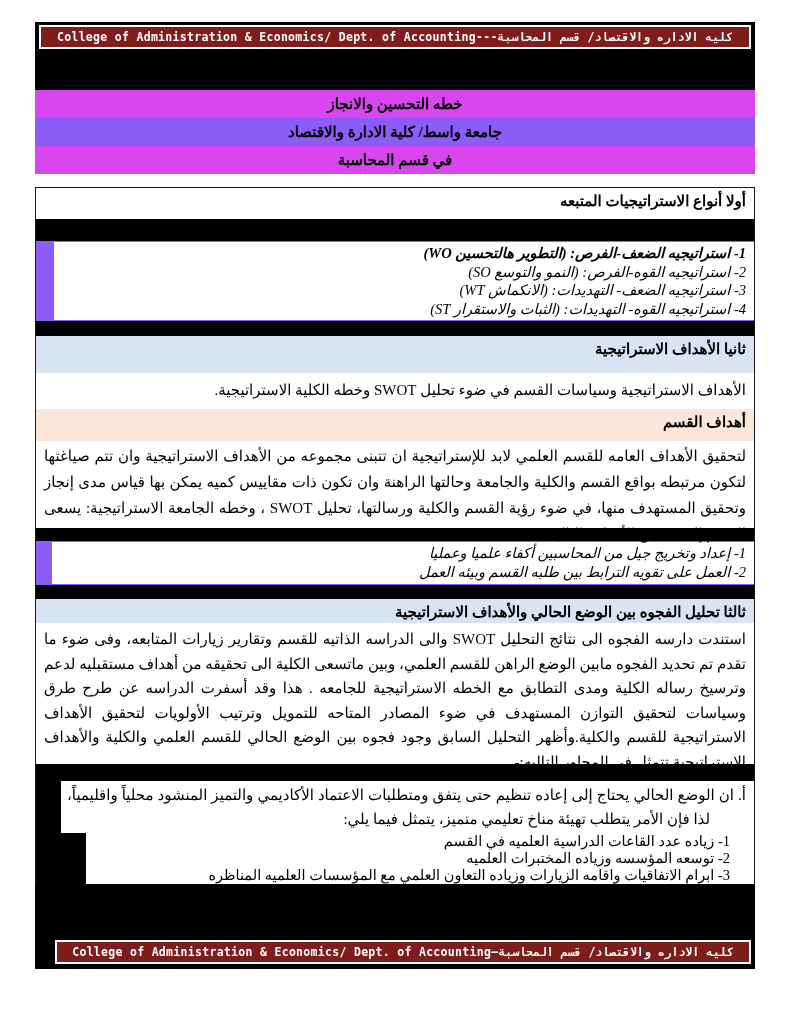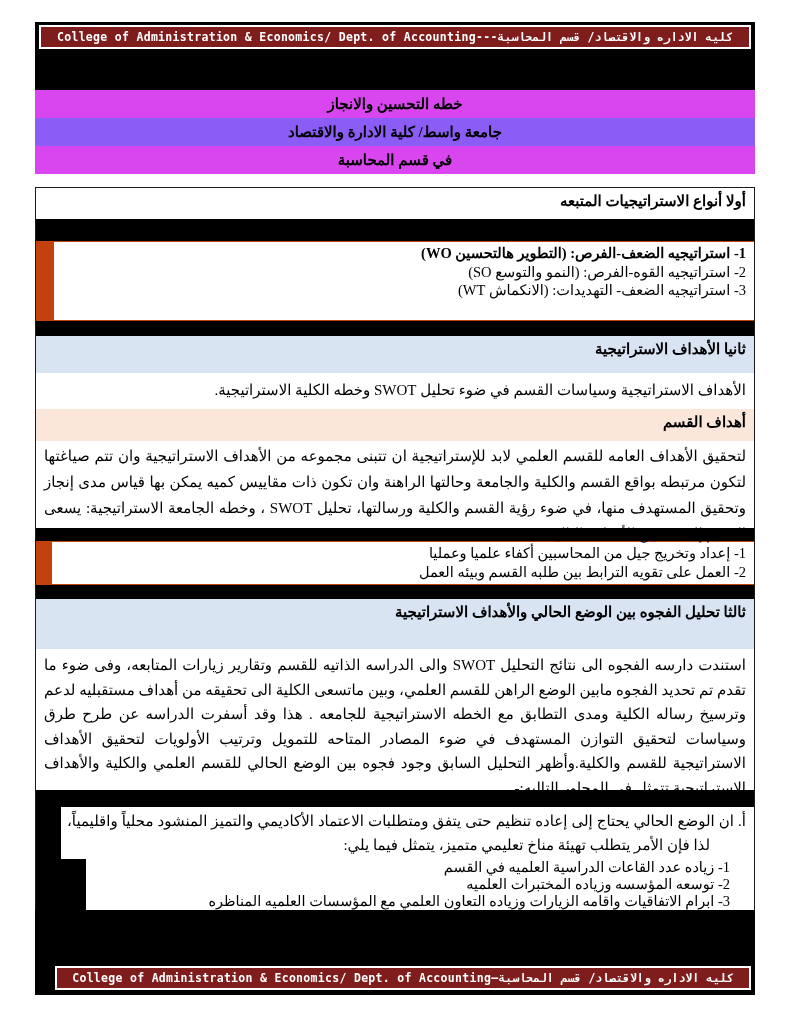--- a/index.html
+++ b/index.html
@@ -21,30 +21,30 @@
   .band.peach{background:#d946ef;}
   .band.blue{background:#8b5cf6;}
   .gap13{height:13px;}
 
   
   .content{width:720px;box-sizing:border-box;border-left:1px solid #1a1a1a;border-right:1px solid #1a1a1a;border-top:1px solid #1a1a1a;direction:rtl;}
   .row{box-sizing:border-box;width:100%;}
   .h-row{height:31px;font-weight:bold;font-size:15px;padding:4px 8px 0 0;}
   .bar{background:#000;}
   .bar.b22{height:22px;} .bar.b15{height:15px;} .bar.b13{height:13px;} .bar.b14{height:14px;}
-  .blackwrap{background:#c2410c;box-sizing:border-box;}
+  .blackwrap{background:#8b5cf6;box-sizing:border-box;font-style:italic;}
   .blackwrap.list1{height:80px;padding:1px 0 1px 18px;}
   .blackwrap.list2{height:44px;padding:1px 0 1px 16px;}
   .whitebox{background:#fff;height:100%;box-sizing:border-box;padding:2px 8px 0 4px;}
   .li{font-size:14.5px;line-height:18.5px;white-space:nowrap;}
   .li.bold{font-weight:bold;}
   .sect-band{box-sizing:border-box;font-weight:bold;font-size:15px;padding:4px 8px 0 0;}
   .sect-band.blue{background:#d9e4f3;}
   .sect-band.peach{background:#fbe7d9;}
-  .sb37{height:37px;} .sb32{height:32px;} .sb38{height:50px;}
+  .sb37{height:37px;} .sb32{height:32px;} .sb38{height:24px;}
   .text-row{background:#fff;box-sizing:border-box;padding:0 8px 0 8px;font-size:15px;}
   .intro{height:36px;padding-top:8px;}
   .para{text-align:justify;line-height:26px;}
   .para.p1{height:87px;padding-top:2px;}
   .para.p2{height:121px;line-height:24.5px;padding-top:4px;}
   .spacer20{height:20px;background:#fff;}
   .bottomwrap{background:#000;box-sizing:border-box;height:120px;padding-top:17px;}
   .pointa-box{background:#fff;box-sizing:border-box;margin-left:25px;height:52px;
               padding:2px 8px 0 6px;font-size:15px;line-height:24px;text-align:justify;
               padding-right:44px;text-indent:-36px;}
@@ -78,20 +78,21 @@
     <div class="content">
 
       <div class="row h-row">أولا أنواع الاستراتيجيات المتبعه</div>
       <div class="row bar b22"></div>
 
       <div class="row blackwrap list1">
         <div class="whitebox">
           <div class="li bold">1- استراتيجيه الضعف-الفرص: (التطوير هالتحسين WO)</div>
           <div class="li">2- استراتيجيه القوه-الفرص: (النمو والتوسع SO)</div>
           <div class="li">3- استراتيجيه الضعف- التهديدات: (الانكماش WT)</div>
+          <div class="li">4- استراتيجيه القوه- التهديدات: (الثبات والاستقرار ST)</div>
         </div>
       </div>
 
       <div class="row bar b15"></div>
 
       <div class="row sect-band blue sb37">ثانيا الأهداف الاستراتيجية</div>
       <div class="row text-row intro">الأهداف الاستراتيجية وسياسات القسم في ضوء تحليل SWOT وخطه الكلية الاستراتيجية.</div>
       <div class="row sect-band peach sb32">أهداف القسم</div>
       <div class="row text-row para p1">لتحقيق الأهداف العامه للقسم العلمي لابد للإستراتيجية ان تتبنى مجموعه من الأهداف الاستراتيجية وان تتم صياغتها لتكون مرتبطه بواقع القسم والكلية والجامعة وحالتها الراهنة وان تكون ذات مقاييس كميه يمكن بها قياس مدى إنجاز وتحقيق المستهدف منها، في ضوء رؤية القسم والكلية ورسالتها، تحليل SWOT ، وخطه الجامعة الاستراتيجية:  يسعى القسم إلى تحقيق الأهداف التاليه:</div>
 

